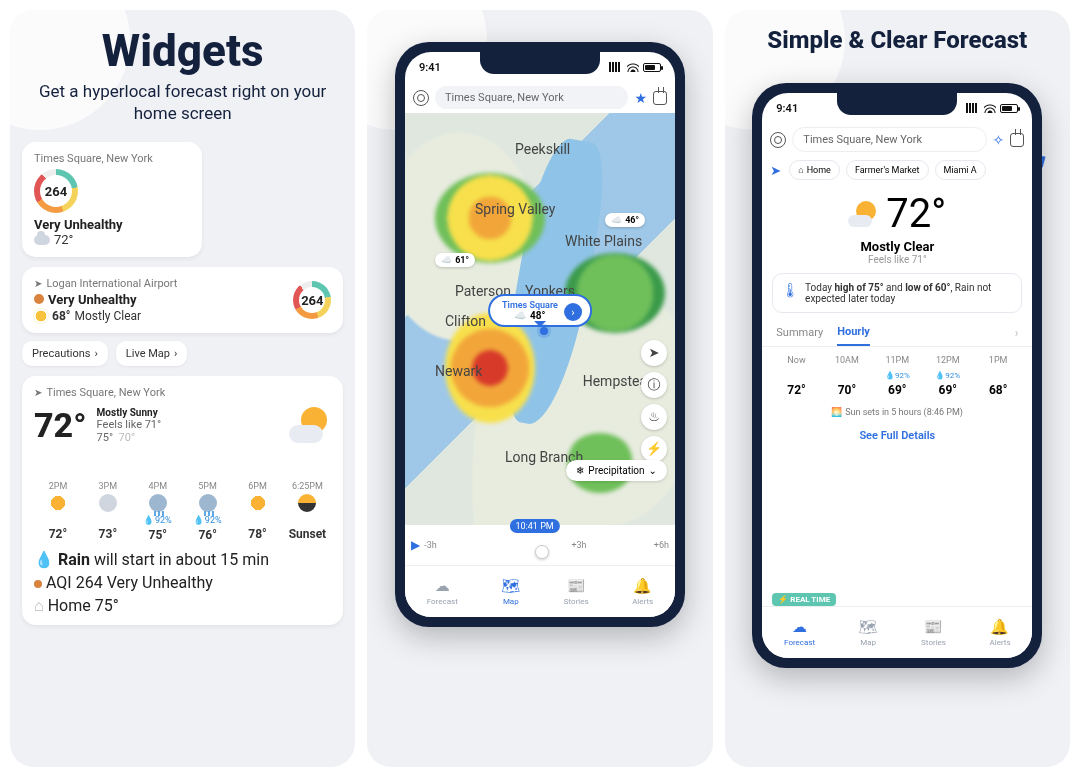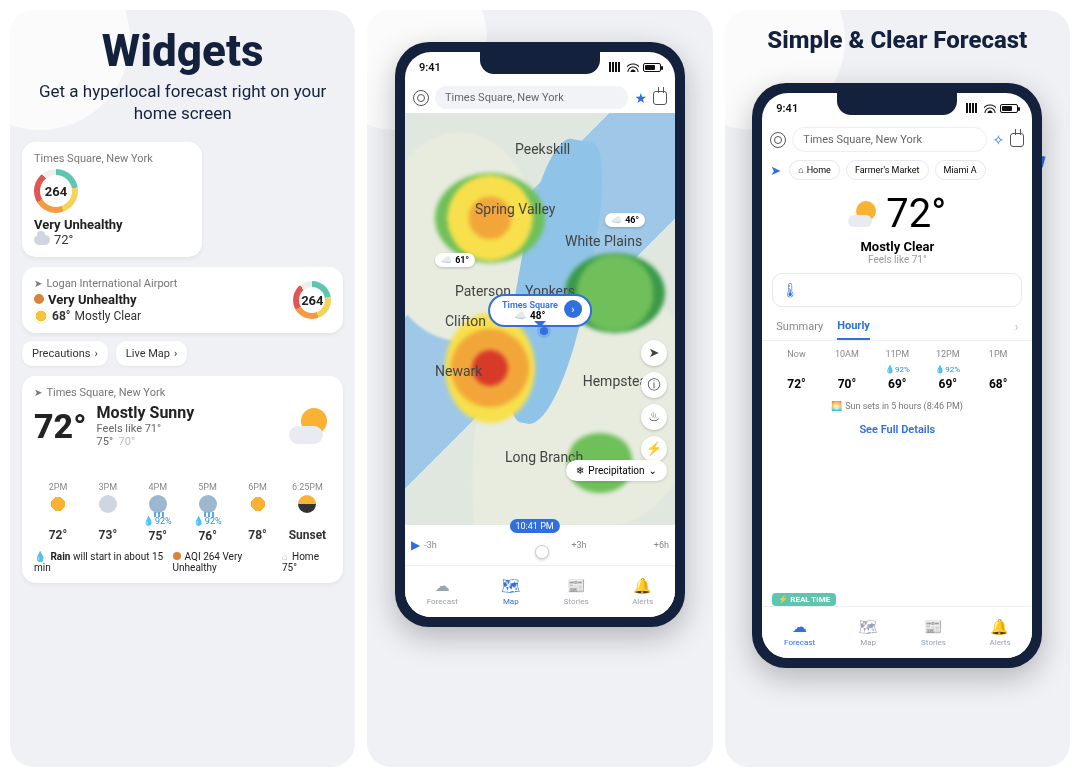--- a/index.html
+++ b/index.html
@@ -77,38 +77,38 @@
   .w2-left{display:flex;flex-direction:column;gap:2px;}
   .w2-dot{width:10px;height:10px;border-radius:50%;background:#d9833d;display:inline-block;margin-right:4px;}
   .w2-cond{font-weight:700;font-size:13px;}
   .w2-sub{font-size:12px;color:#333;display:flex;align-items:center;gap:4px;}
   .w2-aqi{display:flex;align-items:center;gap:6px;}
   .chips{display:flex;gap:8px;margin-top:-2px;}
   .chip{background:#fff;border-radius:10px;padding:6px 10px;font-size:11px;color:#333;box-shadow:0 1px 3px rgba(0,0,0,0.06);display:flex;align-items:center;gap:4px;}
 
   .big-temp{font-size:34px;font-weight:800;}
   .w3-top{display:flex;align-items:center;gap:10px;}
-  .w3-cond{font-weight:700;font-size:16px;}
+  .w3-cond{font-weight:700;font-size:10px;}
   .w3-feel{font-size:11px;color:#666;}
   .w3-hilow{font-size:11px;color:#666;}
   .sun-icon-lg{width:44px;height:44px;position:relative;margin-left:auto;}
   .sun-icon-lg .sun{position:absolute;width:26px;height:26px;background:#f9b233;border-radius:50%;top:4px;right:4px;}
   .sun-icon-lg .cloud{position:absolute;width:34px;height:18px;background:#e8ecf2;border-radius:12px;bottom:4px;left:2px;}
   .hourly{display:flex;justify-content:space-between;margin-top:10px;gap:2px;}
   .hour{display:flex;flex-direction:column;align-items:center;font-size:10px;color:#333;gap:3px;flex:1;}
   .hour .t{color:#888;font-size:9px;margin-top:24px;}
   .hour .pop{color:#2f8fe0;font-size:9px;}
   .hour .tmp{font-weight:700;font-size:12px;}
   .hour .ic{width:18px;height:18px;position:relative;}
   .ic-sun{background:radial-gradient(circle,#f9b233 55%,transparent 56%);border-radius:50%;}
   .ic-cloud{background:#cfd6df;border-radius:50%;}
   .ic-rain{background:linear-gradient(#9db7d1,#9db7d1);border-radius:50%;}
   .ic-rain::after{content:"";position:absolute;width:2px;height:5px;background:#5fa8e8;bottom:-4px;left:5px;box-shadow:4px 0 #5fa8e8,8px 0 #5fa8e8;}
   .ic-sunset{background:linear-gradient(#f9b233 50%,#333 50%);border-radius:50%;}
-  .w3-notes{margin-top:8px;display:flex;gap:4px;font-size:10px;}
+  .w3-notes{margin-top:8px;display:flex;flex-direction:column;gap:4px;font-size:16px;}
   .w3-notes .dot-o{width:8px;height:8px;border-radius:50%;background:#d9833d;display:inline-block;margin-right:4px;}
   .w3-notes .drop{color:#5fa8e8;margin-right:4px;}
 
   
   .phone {
     margin: 14px auto 0;
     width: 290px;
     background:#14213d;
     border-radius:34px;
     padding:10px;
@@ -147,21 +147,21 @@
     radial-gradient(ellipse at 75% 70%,#e8ecdf 30%,transparent 31%),
     radial-gradient(ellipse at 50% 90%,#e8ecdf 35%,transparent 36%);}
   .water{position:absolute;top:6%;left:42%;width:26%;height:70%;background:#8fc4e8;border-radius:40% 30% 50% 40%;transform:rotate(10deg);}
   .radar-blob{position:absolute;border-radius:50%;filter:blur(2px);}
   .rb1{width:90px;height:110px;background:radial-gradient(circle,#d83a2a 0 25%,#f2a63a 25% 55%,#f7e04b 55% 80%,#6fbf5a 80% 100%);top:200px;left:40px;}
   .rb2{width:110px;height:90px;background:radial-gradient(circle,#f2a63a 0 30%,#f7e04b 30% 60%,#6fbf5a 60% 100%);top:60px;left:30px;}
   .rb3{width:100px;height:80px;background:radial-gradient(circle,#6fbf5a 0 60%,#3a9a4a 60% 100%);top:140px;right:10px;}
   .rb4{width:70px;height:60px;background:radial-gradient(circle,#6fbf5a 0 70%,transparent 71%);top:320px;right:40px;}
   .map-city{position:absolute;font-size:14px;color:#444;}
   .temp-badge{position:absolute;background:#fff;border-radius:10px;padding:2px 6px;font-size:9px;font-weight:700;display:flex;align-items:center;gap:3px;box-shadow:0 1px 3px rgba(0,0,0,0.2);}
-  .callout{position:absolute;left:50%;top:44%;transform:translateX(-50%);background:#fff;border:2px solid #2f6fe0;border-radius:18px;padding:4px 8px 4px 12px;display:flex;align-items:flex-start;gap:6px;font-size:10px;}
+  .callout{position:absolute;left:50%;top:44%;transform:translateX(-50%);background:#fff;border:2px solid #2f6fe0;border-radius:18px;padding:4px 8px 4px 12px;display:flex;align-items:flex-end;gap:6px;font-size:10px;}
   .callout .go{width:18px;height:18px;background:#2f6fe0;border-radius:50%;display:flex;align-items:center;justify-content:center;color:#fff;font-size:11px;}
   .callout::after{content:"";position:absolute;bottom:-8px;left:50%;transform:translateX(-50%);width:0;height:0;border:6px solid transparent;border-top-color:#2f6fe0;}
   .map-pin{position:absolute;left:50%;top:52%;width:8px;height:8px;background:#2f6fe0;border-radius:50%;box-shadow:0 0 0 3px rgba(47,111,224,0.25);}
   .map-btns{position:absolute;right:8px;top:55%;display:flex;flex-direction:column;gap:6px;}
   .rbtn{width:26px;height:26px;background:#fff;border-radius:50%;box-shadow:0 1px 3px rgba(0,0,0,0.2);display:flex;align-items:center;justify-content:center;font-size:13px;color:#444;}
   .layer-pill{position:absolute;bottom:44px;right:8px;background:#fff;border-radius:14px;padding:5px 10px;font-size:10px;display:flex;align-items:center;gap:4px;box-shadow:0 1px 3px rgba(0,0,0,0.15);}
   .timeline{height:40px;background:#fff;display:flex;align-items:center;padding:0 6px;gap:4px;font-size:9px;color:#888;position:relative;}
   .timeline .marks{flex:1;display:flex;justify-content:space-between;}
   .time-bubble{position:absolute;left:48%;top:-6px;transform:translateX(-50%);background:#2f6fe0;color:#fff;border-radius:8px;padding:2px 6px;font-size:9px;}
   .play{color:#2f6fe0;font-size:12px;}
@@ -448,20 +448,21 @@
               <div class="s"></div>
               <div class="c"></div>
             </div>
           <div class="hero-temp">72°</div>
         </div>
         <div class="hero-cond">Mostly Clear</div>
         <div class="hero-feel">Feels like 71°</div>
       </div>
       <div class="summary-box">
         <span class="thermo">🌡</span>
+        <div><span>Today </span><b>high of 75°</b><span> and </span><b>low of 60°</b><span>, Rain not expected later today</span></div>
       </div>
       <div class="tabs2">
         <div class="t">Summary</div>
         <div class="t active">Hourly</div>
         <div class="chev">›</div>
       </div>
       <div class="hourly2" id="p3hours">
           <div class="h2">
             <span class="tm">Now</span>
     <span class="ic ic-sun"></span>

